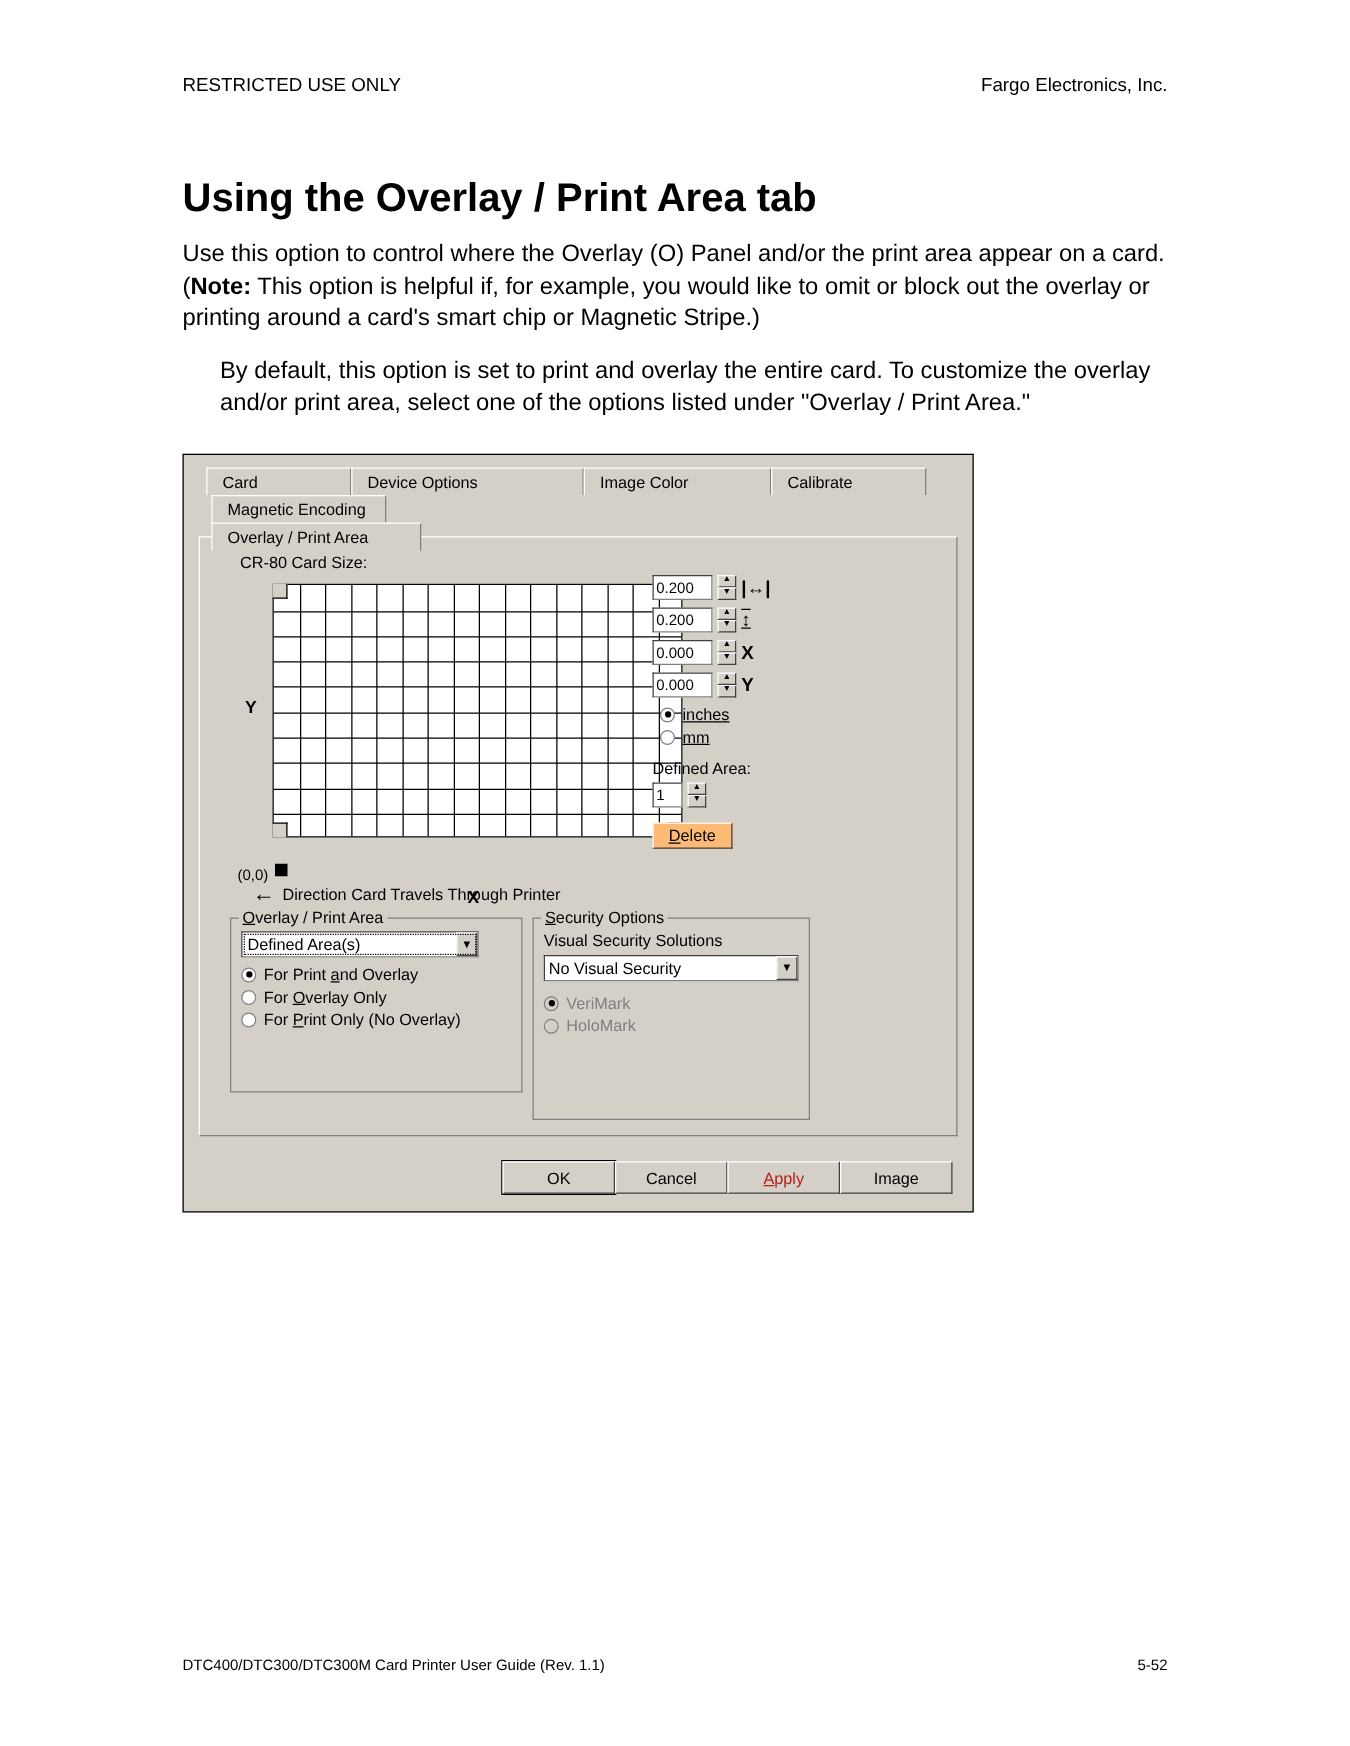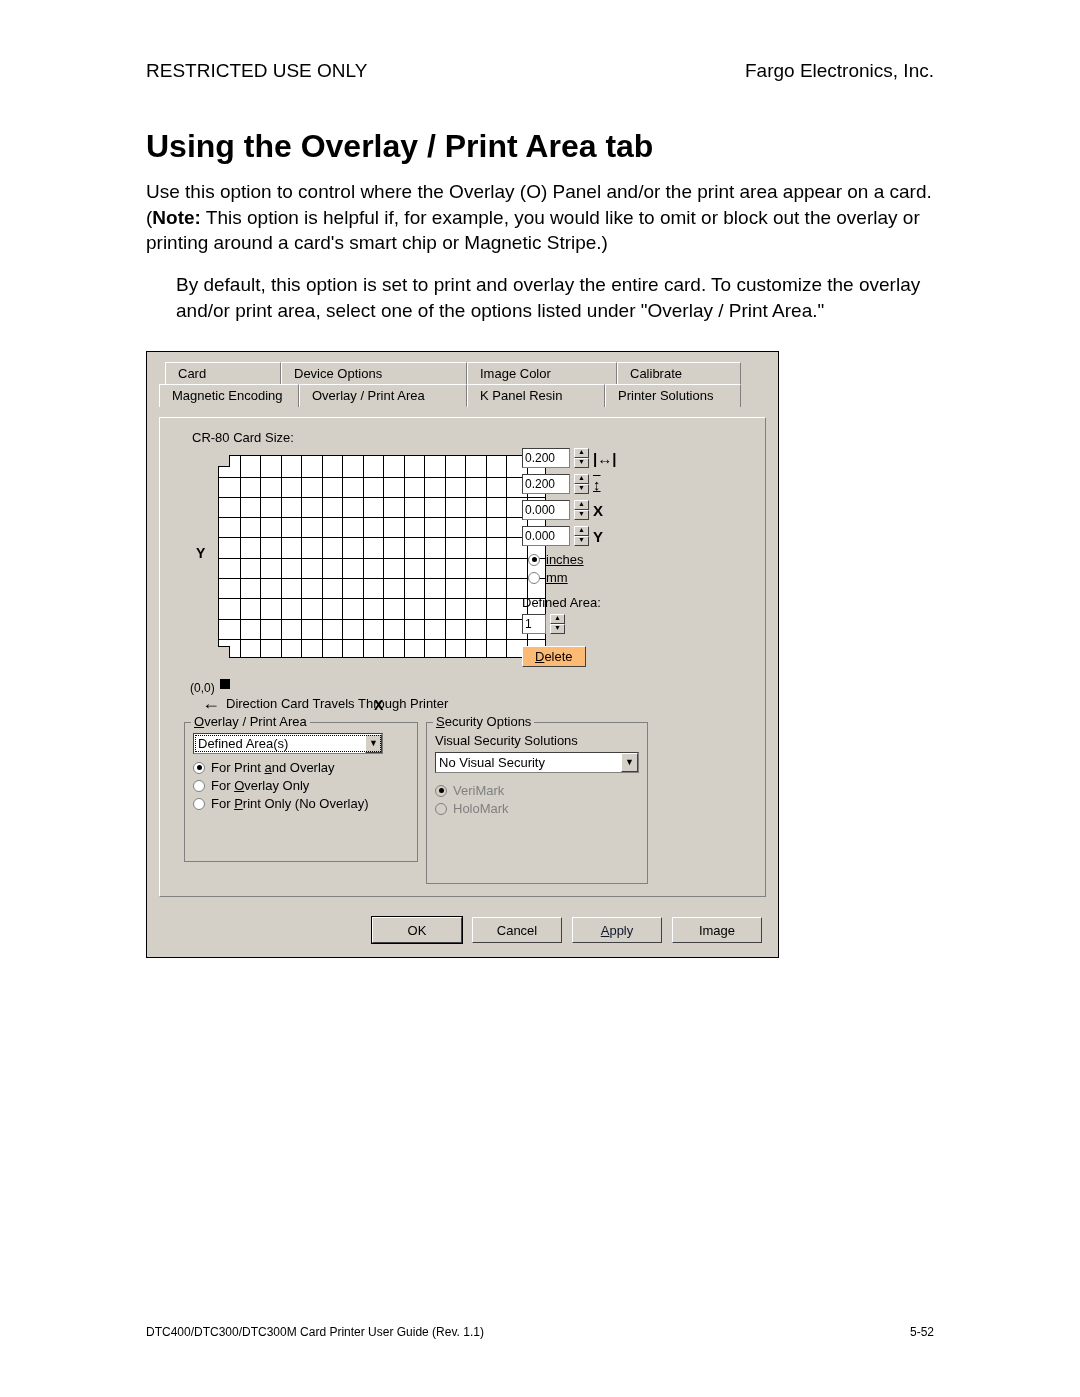--- a/index.html
+++ b/index.html
@@ -5,21 +5,21 @@
   * { box-sizing: border-box; margin: 0; padding: 0; }
   body {
     width: 1080px;
     height: 1397px;
     background: #fff;
     font-family: Arial, Helvetica, sans-serif;
     color: #000;
     position: relative;
     padding: 60px 146px 0 146px;
   }
-  .doc-header { display: flex; justify-content: space-between; font-size: 19px; margin-bottom: 46px; }
+  .doc-header { display: flex; justify-content: space-between; font-size: 15px; margin-bottom: 63px; }
   .doc-title { font-size: 32px; font-weight: bold; margin-bottom: 14px; }
   .body-text { font-size: 19px; line-height: 1.35; margin-bottom: 16px; }
   .indent { margin-left: 30px; margin-bottom: 28px;}
   .doc-footer { position: absolute; bottom: 58px; left:146px; right:146px; display:flex; justify-content:space-between; font-size:12px;}
   
   .dialog {
     width: 633px;
     margin-top: 14px;
     border: 1px solid #000;
     background: #d4d0c8;
@@ -37,21 +37,21 @@
   }
   .titlebar-left{display:flex; align-items:center; gap:4px;}
   .titlebar-icon { width:16px; height:16px; background:#6a9fc8; border:1px solid #333; }
   .titlebar-buttons{display:flex; gap:2px;}
   .tb-btn { width:17px; height:16px; background:#d4d0c8; border:1px solid #fff; border-right-color:#404040; border-bottom-color:#404040; font-size:12px; font-weight:bold; text-align:center; line-height:13px; color:#000;}
   .dialog-body{ padding:10px 12px 10px 12px; }
   
   .tabs{ position:relative; height:52px; margin-bottom:4px;}
   .tab-row{position:absolute; display:flex;}
   .tab-row.back{top:0; left:6px;}
-  .tab-row.front{top:22px; left:0;}
+  .tab-row.front{top:22px; left:10px;flex-direction:column;}
   .tab{
     border:1px solid #808080; border-bottom:none;
     border-top-color:#fff; border-left-color:#fff;
     background:#d4d0c8;
     padding:3px 12px 3px 12px;
     margin-right:0px; font-size:13px;
   }
   .tab.active{ background:#d4d0c8; border-bottom:1px solid #d4d0c8; position:relative; z-index:3;}
   .tab-content{
     border:1px solid #fff;
@@ -119,24 +119,24 @@
     width:100%; height:21px;
     background:#fff; border:1px solid #808080;
     border-top-color:#404040; border-left-color:#404040;
     display:flex; align-items:center; justify-content:space-between;
     padding:0 0 0 3px; font-size:13px;
   }
   .combo.dotted{ outline:1px dotted #000; outline-offset:-3px; padding-left:4px; width:190px;}
   .combo-btn{width:17px; height:19px; background:#d4d0c8; border:1px solid #fff; border-right-color:#404040; border-bottom-color:#404040; text-align:center; font-size:9px; line-height:16px;}
   .disabled-text{color:#808080;}
   
-  .dialog-buttons{ border-top:0; padding:10px 16px 14px 0; display:flex; justify-content:flex-end; gap:10px;}
+  .dialog-buttons{ border-top:0; padding:10px 16px 14px 0; display:flex; justify-content:flex-end; }
   .dlg-btn{width:90px; height:26px; background:#d4d0c8; border:1px solid #fff; border-right-color:#404040; border-bottom-color:#404040; font-size:13px;}
   .dlg-btn.default{box-shadow:0 0 0 1px #000;}
-  .dlg-btn.disabled{color:#0f172a;}
+  .dlg-btn.disabled{color:#b91c1c;}
   .underline{text-decoration:underline;}
 </style>
 </head>
 <body>
 
 <div class="doc-header">
   <span>RESTRICTED USE ONLY</span>
   <span>Fargo Electronics, Inc.</span>
 </div>
 

